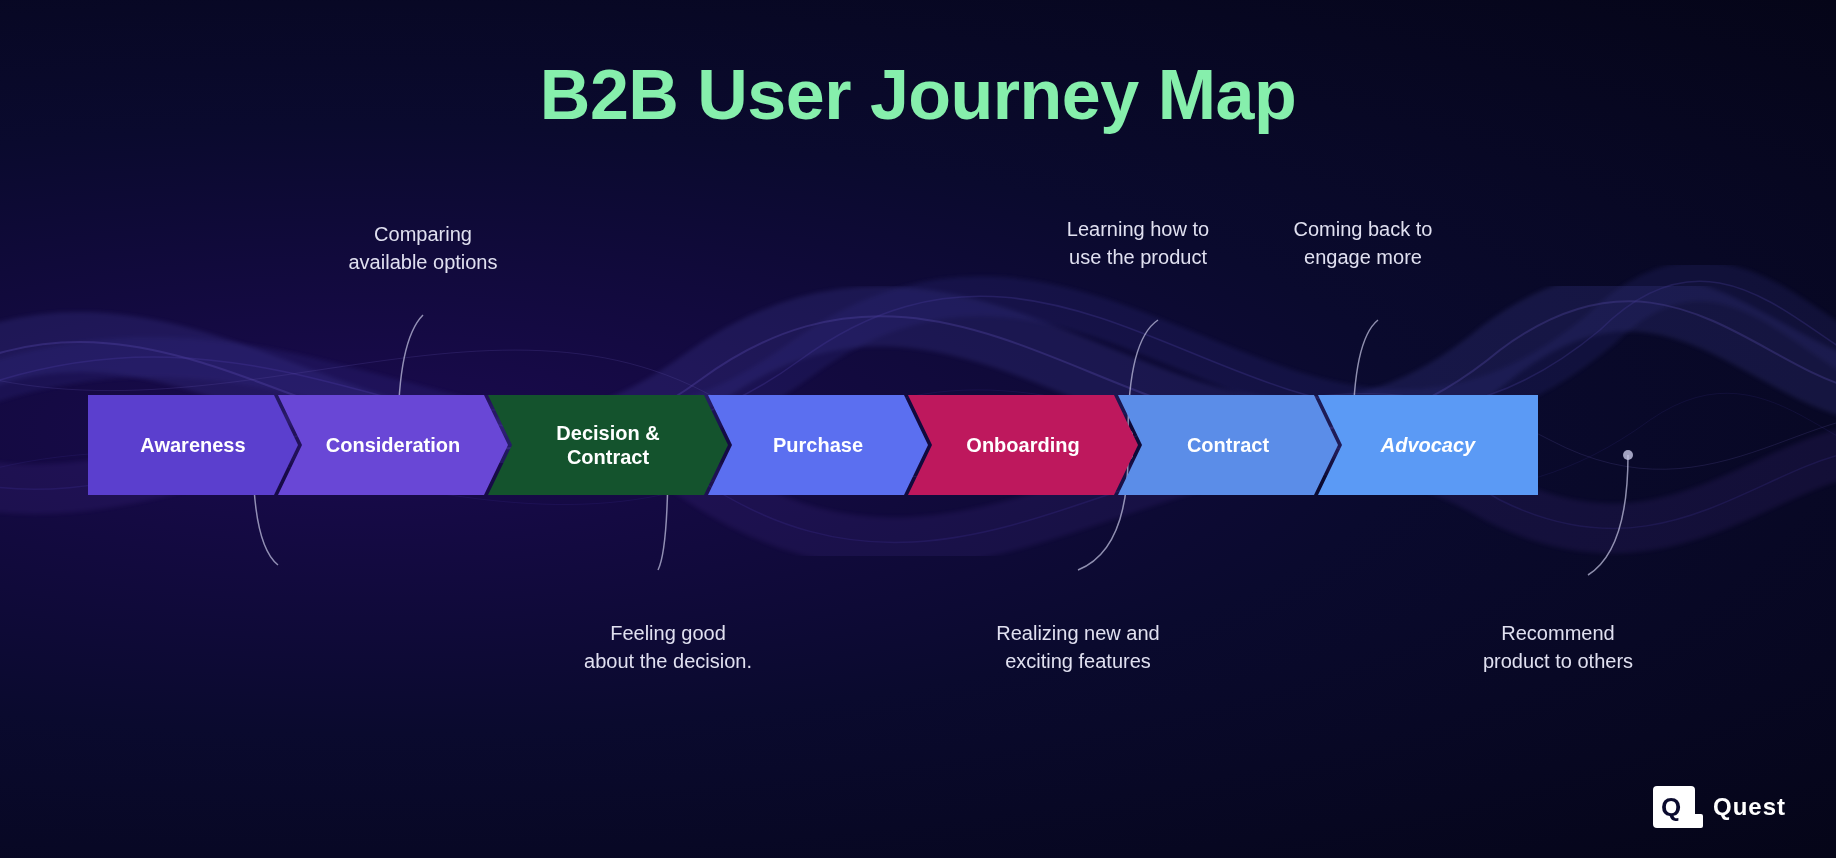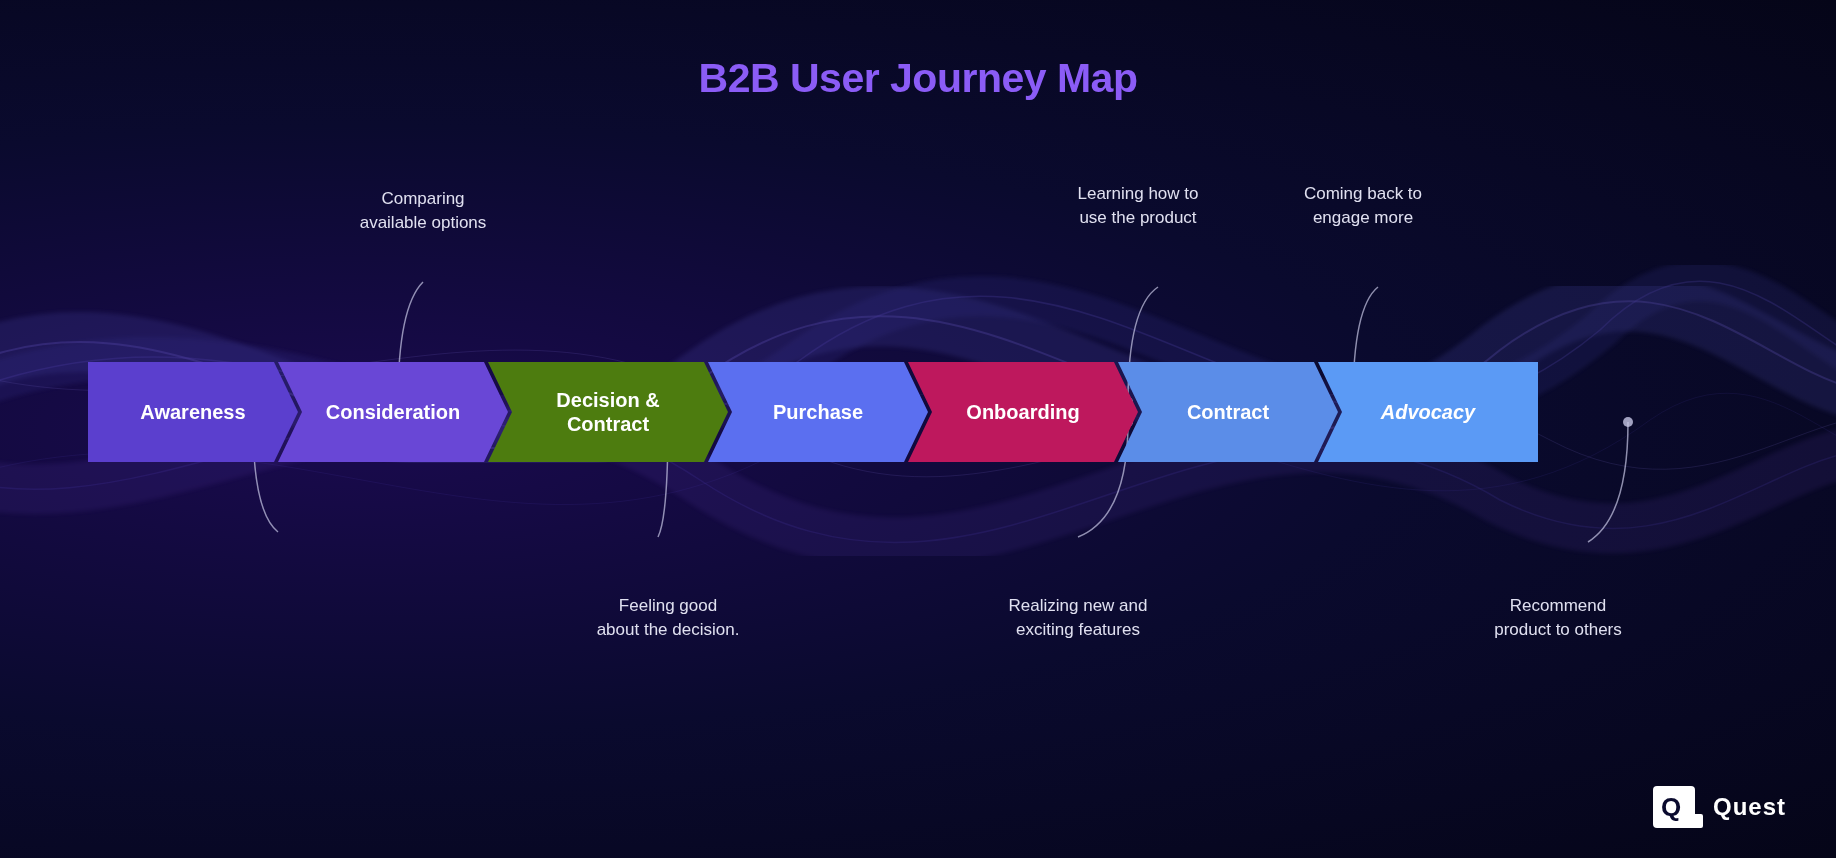--- a/index.html
+++ b/index.html
@@ -32,22 +32,22 @@
       position: relative;
       z-index: 2;
       width: 100%;
       height: 100%;
       display: flex;
       flex-direction: column;
       align-items: center;
     }
 
     .title {
-      color: #8b5cf6;
-      font-size: 41px;
+      color: #86efac;
+      font-size: 70px;
       font-weight: 800;
       margin-top: 55px;
       letter-spacing: -0.5px;
       text-align: center;
     }
 
     .diagram-area {
       position: relative;
       width: 1700px;
       height: 560px;
@@ -92,21 +92,21 @@
     .stage-awareness {
       background: #5b3fce;
       width: 210px;
     }
     .stage-consideration {
       background: #6947d6;
       width: 230px;
       margin-left: -20px;
     }
     .stage-decision {
-      background: #4d7c0f;
+      background: #14532d;
       width: 240px;
       margin-left: -20px;
     }
     .stage-purchase {
       background: #5b6ff0;
       width: 220px;
       margin-left: -20px;
     }
     .stage-onboarding {
       background: #be185d;
@@ -122,21 +122,21 @@
       background: #5b9af5;
       width: 220px;
       margin-left: -20px;
       font-style: italic;
     }
 
     
     .annotation {
       position: absolute;
       color: #e0e0f0;
-      font-size: 17px;
+      font-size: 20px;
       font-weight: 400;
       line-height: 1.4;
       text-align: center;
     }
 
     
     .curve-overlay {
       position: absolute;
       inset: 0;
       pointer-events: none;

